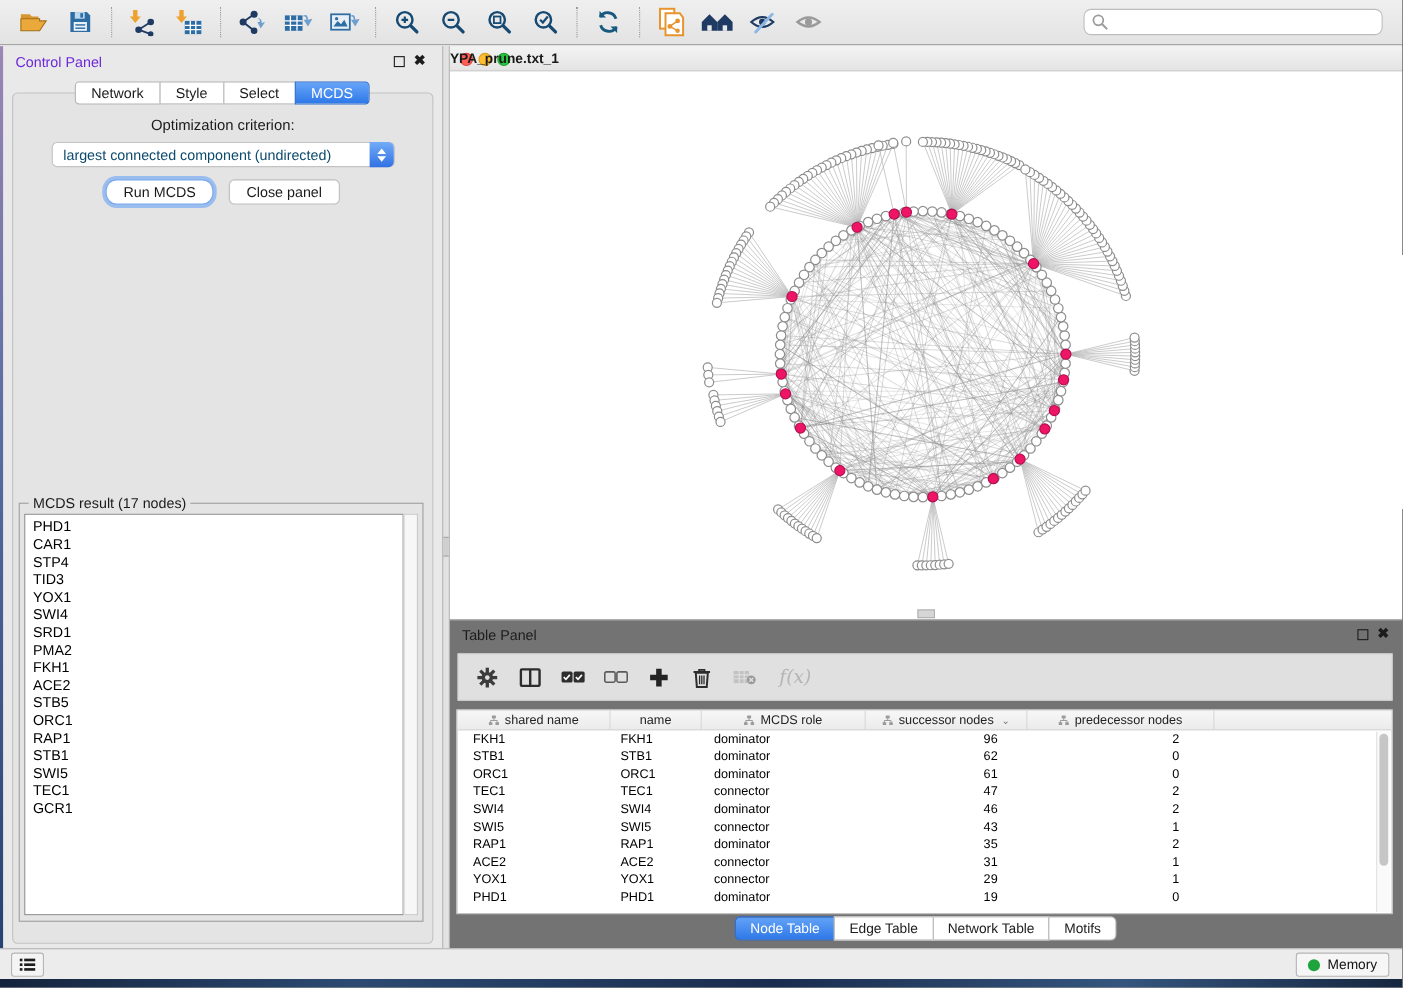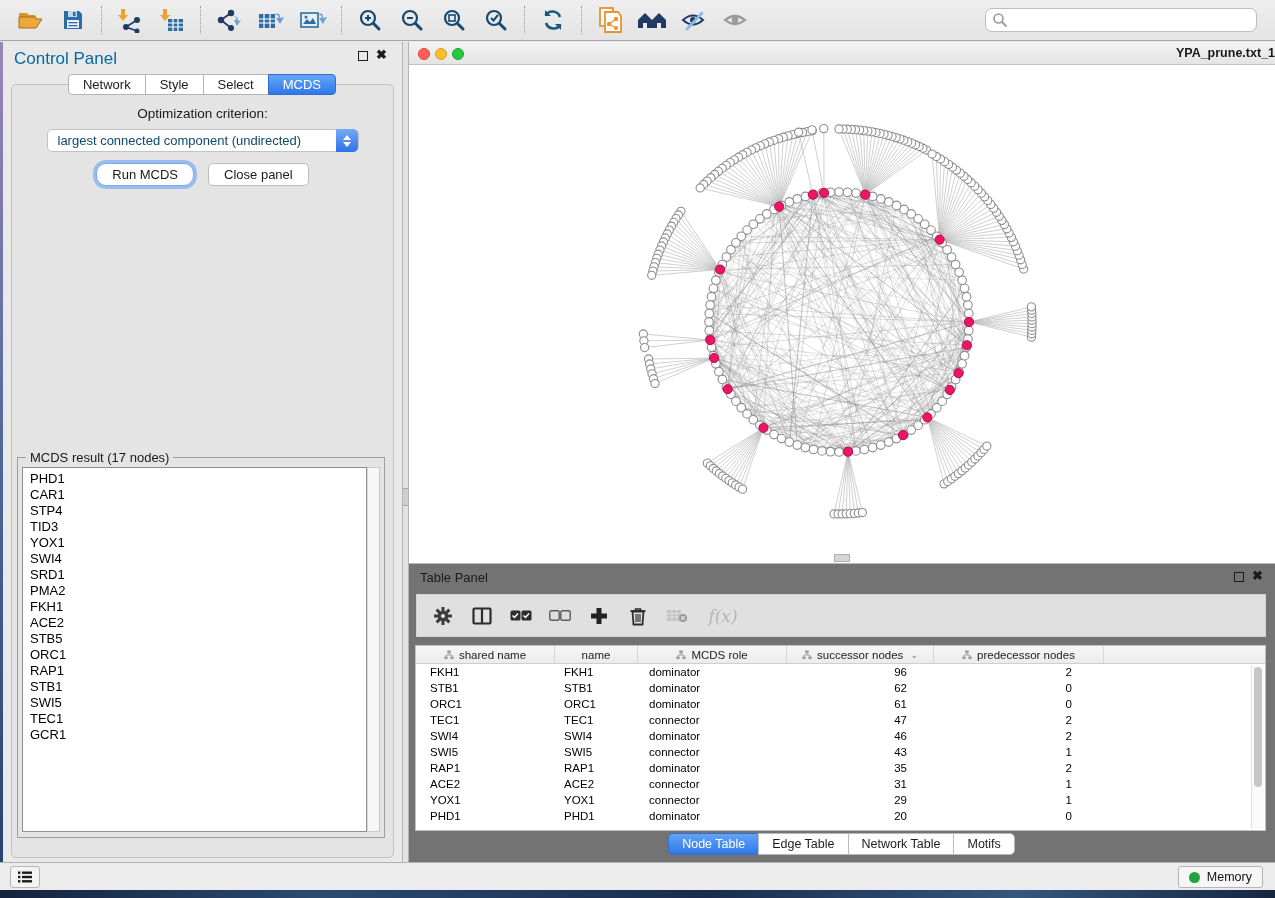--- a/index.html
+++ b/index.html
@@ -19,21 +19,21 @@
   .search-glass { position:absolute; left:7px; top:4px; }
 
   
   .wall-left { position:absolute; left:0; top:42px; width:3px; height:848px;
     background:linear-gradient(#9b86b5,#5a6ea2 40%,#23406e); }
   .wall-bottom { position:absolute; left:0; top:890px; width:1275px; height:8px;
     background:linear-gradient(90deg,#14233c,#2c4a72 25%,#1a2c4d 55%,#35567e 80%,#16263f); }
 
   
   .control-panel { position:absolute; left:3px; top:42px; width:399px; height:820px; background:#e9e9e9; }
-  .cp-title { position:absolute; left:11px; top:7px; font-size:17px; color:#0369a1; }
+  .cp-title { position:absolute; left:11px; top:7px; font-size:13px; color:#6d28d9; }
   .float-box { position:absolute; top:9px; width:10px; height:10px; border:1.6px solid #1c1c1c; }
   .close-x { position:absolute; top:5px; font-size:13px; font-weight:bold; color:#1c1c1c; }
   .cp-tabs { position:absolute; top:32px; left:0; right:0; display:flex; justify-content:center; z-index:3; }
   .cp-tab { height:21px; line-height:19px; padding:0 14px; background:#fff; border:1px solid #b4b4b4;
     margin-left:-1px; font-size:13px; text-align:center; color:#1c1c1c; }
   .cp-tab:first-child { border-radius:4px 0 0 4px; }
   .cp-tab:last-child  { border-radius:0 4px 4px 0; }
   .cp-tab.active { background:linear-gradient(#66a5f8,#2e78e8); border-color:#2e6fd0; color:#fff; }
   .cp-pane { position:absolute; left:8px; right:8px; top:42px; bottom:4px;
     background:#e4e4e4; border:1px solid #c2c2c2; border-radius:5px; }
@@ -64,21 +64,21 @@
   .vgrip { position:absolute; left:0; right:0; top:446px; height:18px; background:#cfcfcf;
     border-top:1px solid #a9a9a9; border-bottom:1px solid #a9a9a9; }
   .hgrip { position:absolute; left:425px; bottom:1px; width:16px; height:8px; background:#d6d6d6;
     border:1px solid #b0b0b0; }
 
   
   .network-window { position:absolute; left:409px; top:42px; width:866px; height:521px; }
   .net-titlebar { position:relative; height:23px; background:linear-gradient(#f3f3f3,#e4e4e4);
     border-bottom:1px solid #c2c2c2; }
   .tlight { position:absolute; top:5.5px; width:12px; height:12px; border-radius:50%; }
-  .net-title { position:absolute; left:0; right:0; top:4px; text-align:right; font-size:12.5px;
+  .net-title { position:absolute; left:0; right:0; top:4px; text-align:left; font-size:12.5px;
     font-weight:bold; color:#1a1a1a; }
   .net-canvas { position:absolute; left:0; top:23px; right:0; bottom:0; background:#fff; }
   .net-canvas svg { position:absolute; left:0; top:0; }
   .e-chord { stroke:#999; stroke-width:.6; opacity:.38; }
   .e-spoke { stroke:#8d8d8d; stroke-width:.6; opacity:.5; }
   .e-fan   { stroke:#b7b7b7; stroke-width:.7; opacity:.95; }
   .n-ring, .n-leaf { fill:#fff; stroke:#8d8d8d; stroke-width:1.1; }
   .n-hub { stroke-width:1; }
 
   
@@ -1292,21 +1292,21 @@
             <div class="tcell c0">YOX1</div>
             <div class="tcell c1">YOX1</div>
             <div class="tcell c2">connector</div>
             <div class="tcell c3">29</div>
             <div class="tcell c4">1</div>
           </div>
           <div class="trow">
             <div class="tcell c0">PHD1</div>
             <div class="tcell c1">PHD1</div>
             <div class="tcell c2">dominator</div>
-            <div class="tcell c3">20</div>
+            <div class="tcell c3">19</div>
             <div class="tcell c4">0</div>
           </div>
         </div>
       <div class="tscroll">
         <div class="tthumb"></div>
       </div>
     </div>
 
     <div class="tp-tabs">
       <div class="tp-tab active">Node Table</div>

